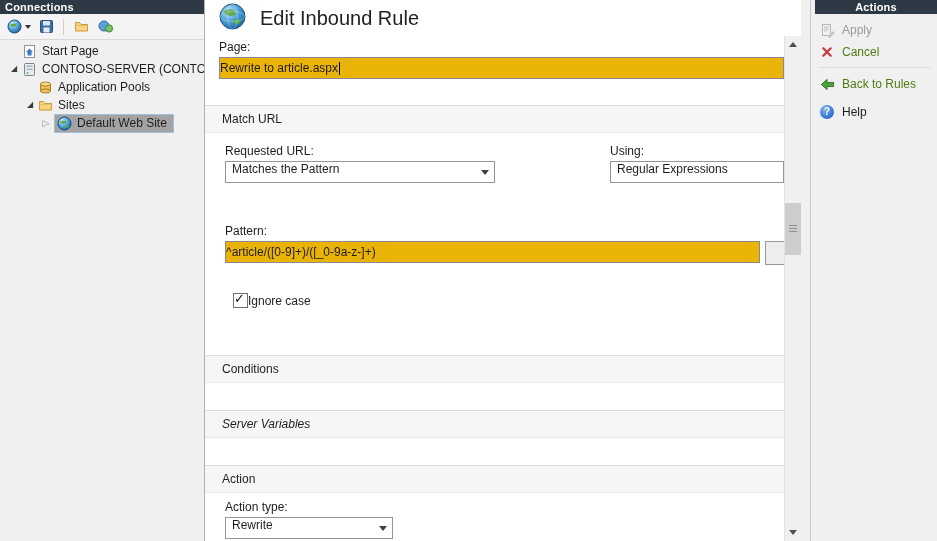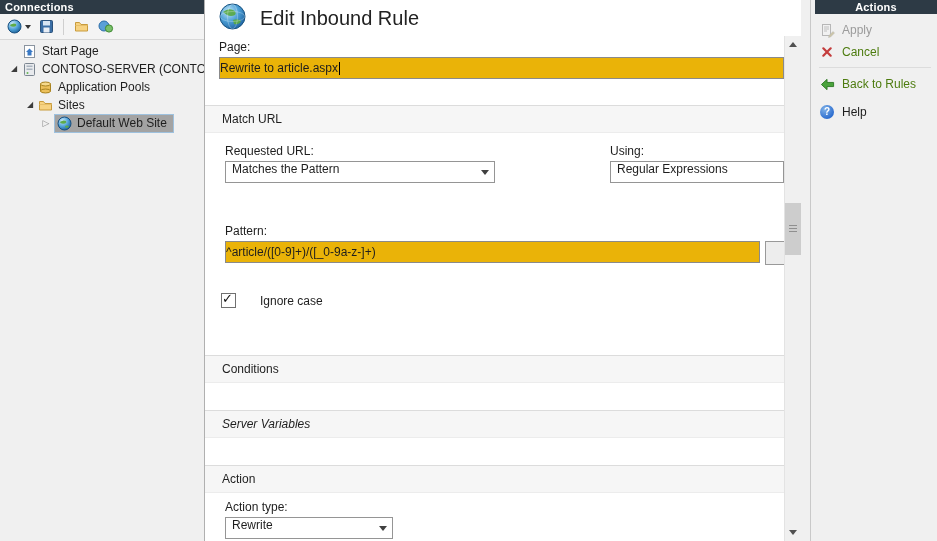--- a/index.html
+++ b/index.html
@@ -71,21 +71,21 @@
     align-items:center;justify-content:center;}
   .arr::before{content:"";width:0;height:0;border-left:4px solid transparent;
     border-right:4px solid transparent;border-top:5px solid #404040;}
   .select.no-arrow{padding-right:6px;}
 
   .pattern-block{padding-left:20px;margin-top:41px;}
   .pattern-row{display:flex;gap:5px;margin-top:3px;}
   .pattern-input{width:533px;flex:0 0 533px;}
   .test-btn{width:70px;height:22px;border:1px solid #999;background:#ededed;flex:0 0 70px;}
 
-  .checkbox-row{display:flex;align-items:center;gap:24px;padding-left:16px;margin-top:28px;}
+  .checkbox-row{display:flex;align-items:center;gap:0;padding-left:28px;margin-top:28px;}
   .checkbox{width:13px;height:13px;border:1px solid #707070;background:#fff;position:relative;}
   .checkbox.checked::before{content:"\2713";position:absolute;left:0;top:-3px;
     font-size:13px;font-weight:bold;color:#111;}
 
   .action-type-label{padding-left:20px;margin-top:7px;}
   .action-type-select{margin-left:20px;width:140px;}
 
   
   .scrollbar{flex:0 0 16px;width:16px;background:#f0f0f0;border-left:1px solid #e3e3e3;
     display:flex;flex-direction:column;}

